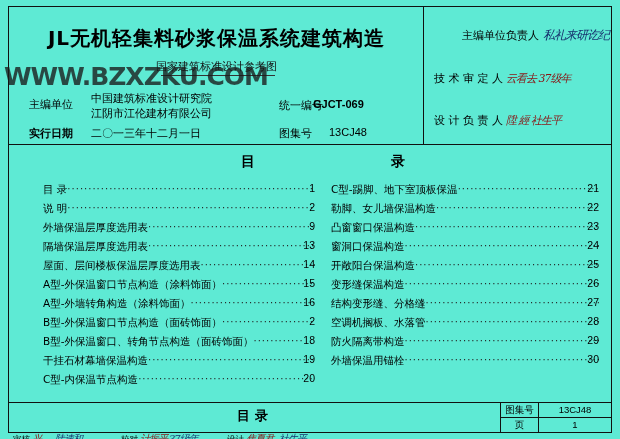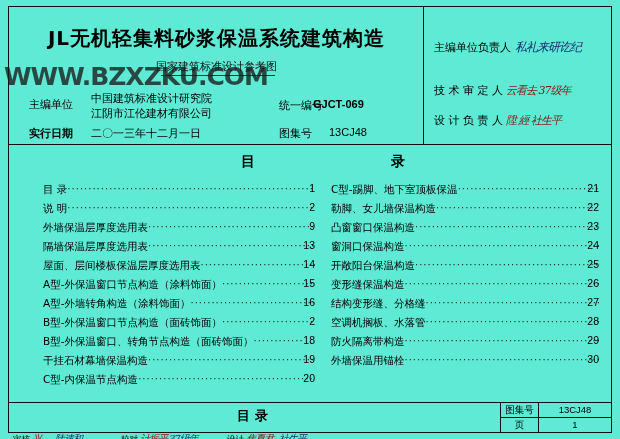--- a/index.html
+++ b/index.html
@@ -116,23 +116,23 @@
     letter-spacing: -1px;
   }
   .sign-line .sig2 {
     font-family: "DejaVu Serif", serif;
     font-style: italic;
     color: #8a1414;
     font-size: 11px;
     margin-left: 3px;
     letter-spacing: -1px;
   }
-  .sl1 { top: 32px; }
+  .sl1 { top: 20px; margin-left: 28px; }
   .sl2 { top: 46px; }
-  .sl3 { top: 76px; text-align: right; }
+  .sl3 { top: 64px; text-align: right; }
   .sl4 { top: 106px; }
 
   
   .watermark {
     position: absolute;
     left: 4px;
     top: 62px;
     font-family: "DejaVu Sans", sans-serif;
     font-weight: bold;
     font-size: 25px;

